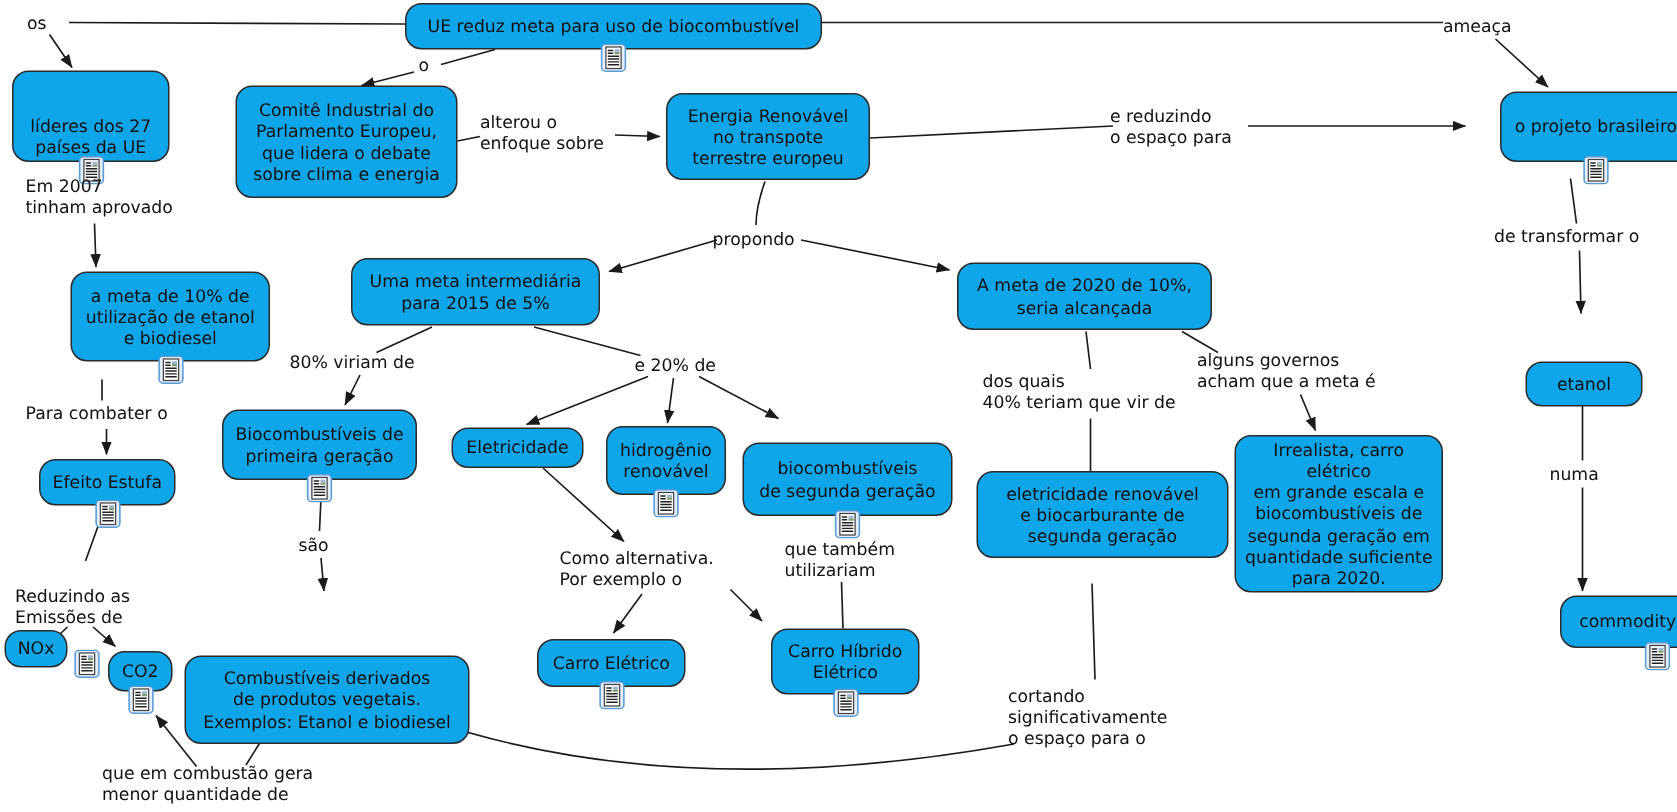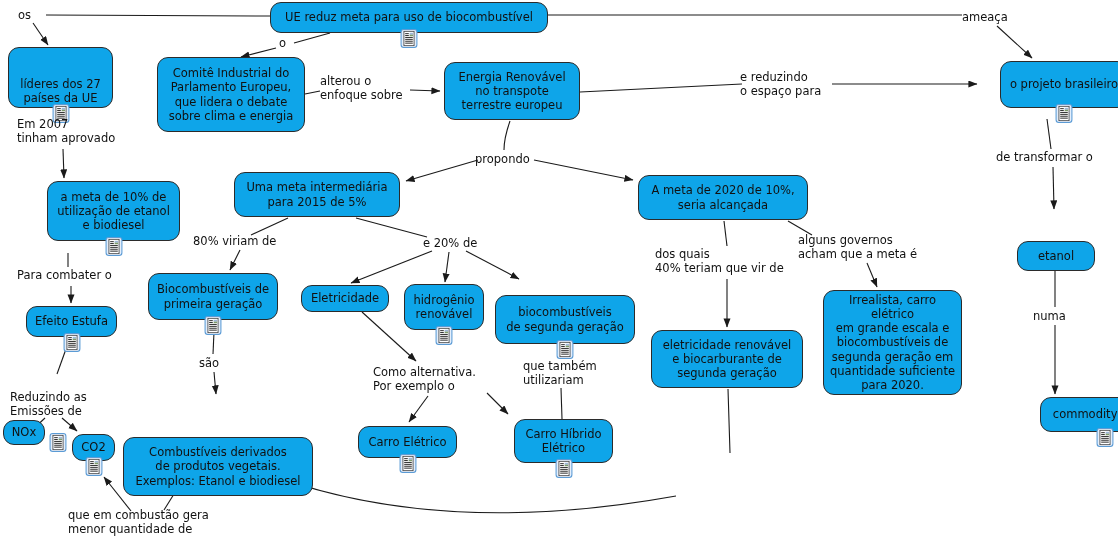--- a/index.html
+++ b/index.html
@@ -316,21 +316,21 @@
           <line x1="4.4" y1="13.4" x2="11.6" y2="13.4" stroke="#222" stroke-width="0.9"></line>
         </svg>
       </span>
   </div>
 
   <div class="node" style="left:638px;top:175px;width:170px;height:45px;">
     <span class="nl">A meta de 2020 de 10%,
 seria alcançada</span>
   </div>
 
-  <div class="node" style="left:651px;top:330px;width:152px;height:58px;justify-content:center;">
+  <div class="node" style="left:651px;top:314px;width:168px;height:58px;justify-content:center;">
     <span class="nl">eletricidade renovável
 e biocarburante de
 segunda geração</span>
   </div>
 
   <div class="node" style="left:823px;top:290px;width:139px;height:105px;">
     <span class="nl">Irrealista, carro elétrico
 em grande escala e
 biocombustíveis de
 segunda geração em
@@ -411,16 +411,19 @@
   <div class="lbl" style="left:423px;top:236px;width:62px;">e 20% de</div>
   <div class="lbl" style="left:199px;top:356px;width:30px;">são</div>
   <div class="lbl" style="left:373px;top:365px;width:118px;">Como alternativa.
 Por exemplo o</div>
   <div class="lbl" style="left:523px;top:359px;width:80px;">que também
 utilizariam</div>
   <div class="lbl" style="left:655px;top:247px;width:145px;">dos quais
 40% teriam que vir de</div>
   <div class="lbl" style="left:798px;top:233px;width:130px;">alguns governos
 acham que a meta é</div>
+  <div class="lbl" style="left:672px;top:457px;width:118px;">cortando
+significativamente
+o espaço para o</div>
   <div class="lbl" style="left:996px;top:150px;width:110px;">de transformar o</div>
   <div class="lbl" style="left:1033px;top:309px;width:40px;">numa</div>
 
 </div>
 
 </body></html>

